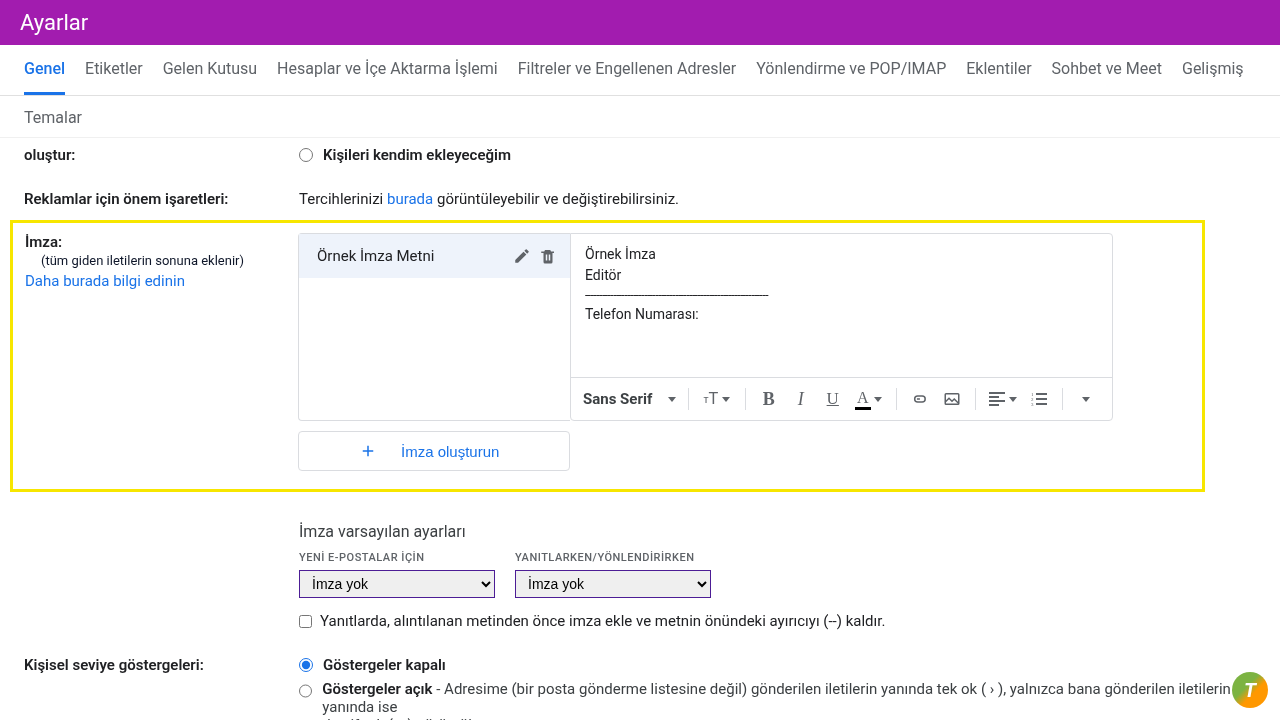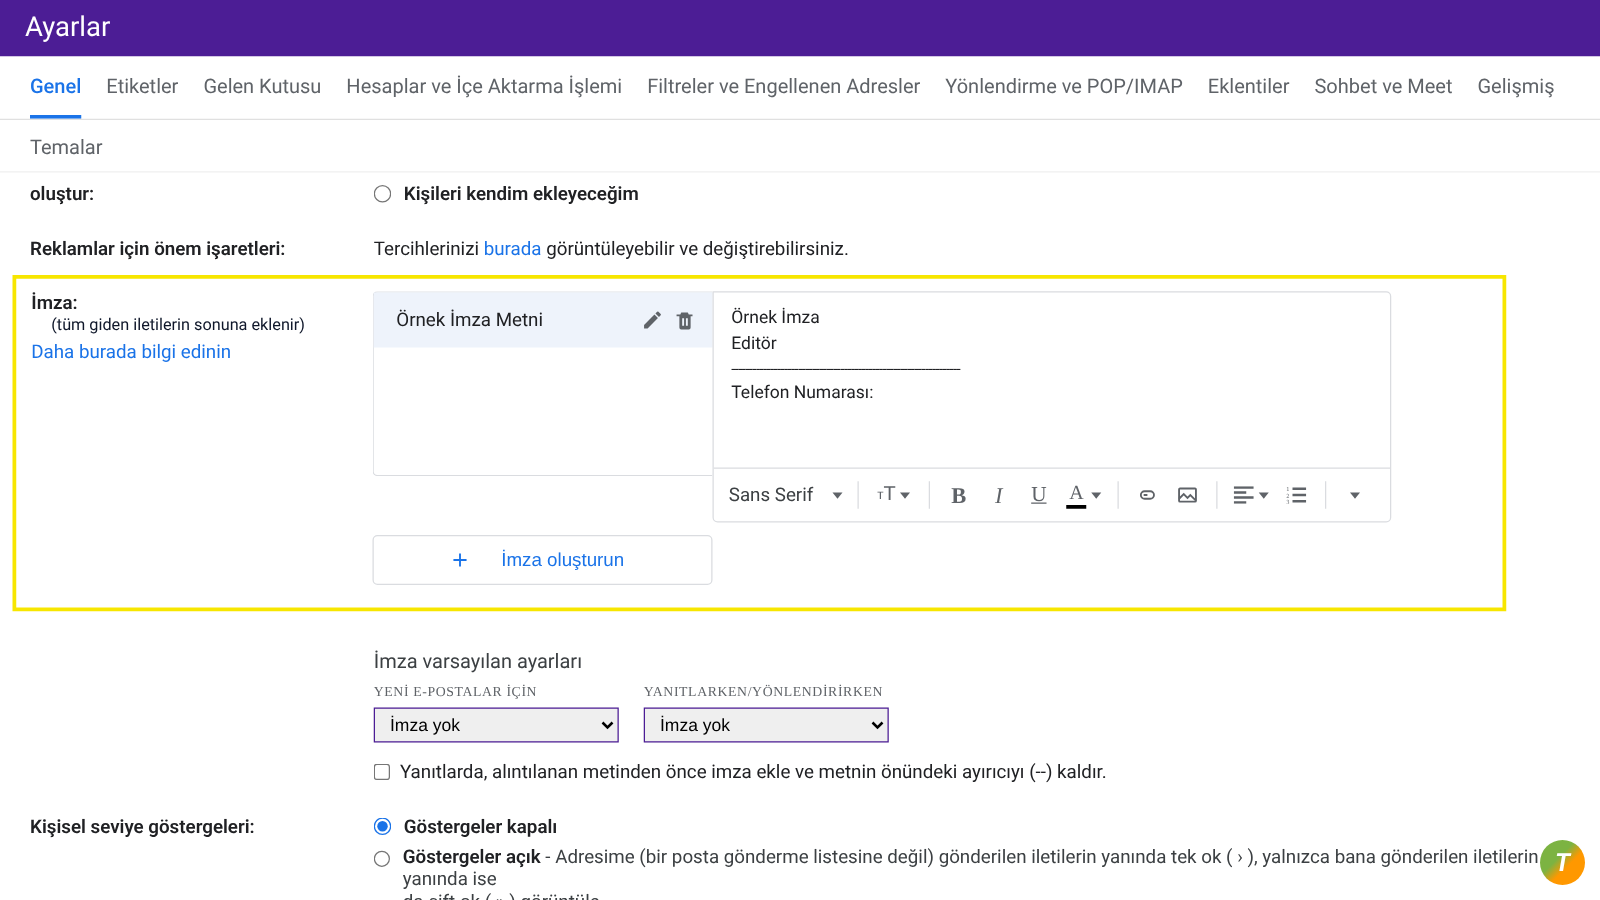--- a/index.html
+++ b/index.html
@@ -1,18 +1,18 @@
 <!DOCTYPE html>
 <html><head>
   <meta charset="utf-8">
   <style>
     * { box-sizing: border-box; margin: 0; padding: 0; }
     body { font-family: 'Google Sans', Roboto, Arial, sans-serif; font-size: 14px; color: #202124; background: #fff; width: 1280px; height: 720px; overflow: hidden; }
     
-    .header-bar { background: #4c1d95; color: #fff; padding: 10px 20px; font-size: 22px; font-weight: 400; }
+    .header-bar { background: #a21caf; color: #fff; padding: 10px 20px; font-size: 22px; font-weight: 400; }
     
     .tabs-row { display: flex; gap: 20px; padding: 14px 24px 0; border-bottom: 1px solid #e0e0e0; font-size: 16px; color: #5f6368; overflow: hidden; white-space: nowrap; }
     .tabs-row .tab { padding-bottom: 14px; cursor: pointer; }
     .tabs-row .tab.active { color: #1a73e8; border-bottom: 3px solid #1a73e8; font-weight: 500; }
     
     .tabs-row2 { padding: 12px 24px 10px; font-size: 16px; color: #5f6368; border-bottom: 1px solid #f0f0f0; }
     
     .content { padding: 0 24px 20px; }
     
     .setting-row { display: flex; padding: 8px 0; }
@@ -24,40 +24,40 @@
     .radio-row input[type=radio] { width: 14px; height: 14px; accent-color: #1a73e8; }
     .radio-row label { font-size: 15px; }
     .radio-row label.bold { font-weight: 600; }
     
     .link { color: #1a73e8; text-decoration: none; cursor: pointer; }
     .subtext { font-size: 13px; color: #0f172a; margin-top: 2px; margin-left: 16px; }
     
     .highlight-box { border: 3px solid #f7e600; padding: 10px 12px; margin-left: -14px; margin-right: -14px; margin-top: 4px; margin-bottom: 4px; width: 1195px; }
     
     .signature-area { display: flex; gap: 0; margin-top: 0; }
-    .sig-list { width: 272px; border: 1px solid #dadce0; border-right: none; background: #fff; border-radius: 4px 0 0 4px; height: 148px; }
+    .sig-list { width: 272px; border: 1px solid #dadce0; border-right: none; background: #fff; border-radius: 4px 0 0 4px; height: 188px; }
     .sig-item { display: flex; align-items: center; padding: 12px 12px 12px 18px; background: #eef3fb; font-size: 15px; }
     .sig-item-name { flex: 1; }
     .sig-icon { width: 20px; height: 20px; margin-left: 6px; cursor: pointer; display: flex; align-items: center; justify-content: center; color: #5f6368; }
     
     .sig-editor-wrap { border: 1px solid #dadce0; border-radius: 0 4px 4px 4px; background: #fff; width: 543px; display: flex; flex-direction: column; }
     .sig-editor { padding: 10px 14px; flex: 1; font-size: 14px; line-height: 1.5; min-height: 140px; }
     .sig-editor .spellcheck { text-decoration: underline wavy #d93025; text-underline-offset: 2px; }
     
     .sig-toolbar { border-top: 1px solid #dadce0; padding: 8px 10px; display: flex; align-items: center; gap: 6px; color: #5f6368; }
-    .tb-font { font-size: 15px; color: #3c4043; padding: 4px 2px; display: flex; align-items: center; gap: 4px; cursor: pointer; }
+    .tb-font { font-size: 15px; color: #3c4043; padding: 4px 2px; display: flex; align-items: center; gap: 4px; cursor: pointer; font-weight: bold; }
     .tb-btn { width: 26px; height: 26px; display: flex; align-items: center; justify-content: center; cursor: pointer; color: #5f6368; font-family: 'Times New Roman', serif; }
     .tb-sep { width: 1px; height: 22px; background: #dadce0; margin: 0 4px; }
     
     .create-sig-btn { display: inline-flex; align-items: center; gap: 24px; border: 1px solid #dadce0; padding: 10px 70px 10px 60px; margin-top: 10px; border-radius: 4px; color: #1a73e8; font-size: 15px; cursor: pointer; background: #fff; }
     
     .defaults-section { margin-top: 18px; }
     .defaults-title { font-size: 16px; color: #3c4043; margin-bottom: 10px; }
     .defaults-row { display: flex; gap: 20px; }
-    .default-col label { font-size: 11px; color: #5f6368; letter-spacing: 0.5px; font-weight: 500; display: block; margin-bottom: 6px; font-family: Liberation Serif, serif; }
+    .default-col label { font-size: 11px; color: #5f6368; letter-spacing: 0.5px; font-weight: 500; display: block; margin-bottom: 6px; }
     .default-col select { padding: 4px 8px; font-size: 14px; border: 1px solid #4c1d95; width: 196px; }
     
     .checkbox-row { display: flex; align-items: center; gap: 8px; margin-top: 14px; font-size: 15px; }
     
     .indicators-body .radio-row { margin-bottom: 6px; }
     .indicators-desc { color: #3c4043; }
     
     .watermark { position: fixed; bottom: 12px; right: 12px; width: 36px; height: 36px; border-radius: 50%; background: linear-gradient(135deg, #7cb342 40%, #ff9800 60%); display: flex; align-items: center; justify-content: center; color: #fff; font-weight: bold; font-size: 20px; font-style: italic; }
     
     .dropdown-caret { border-left: 4px solid transparent; border-right: 4px solid transparent; border-top: 5px solid #5f6368; display: inline-block; }

